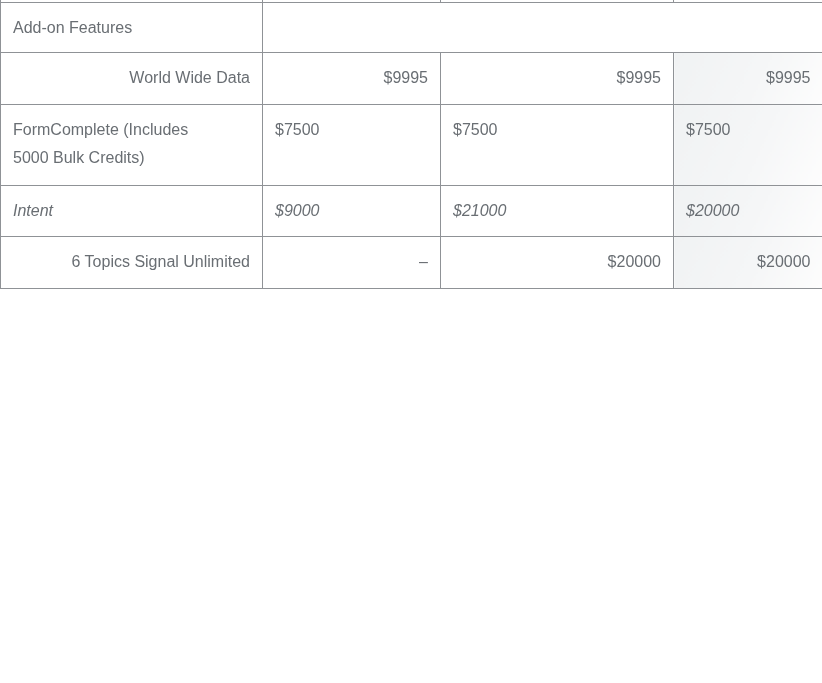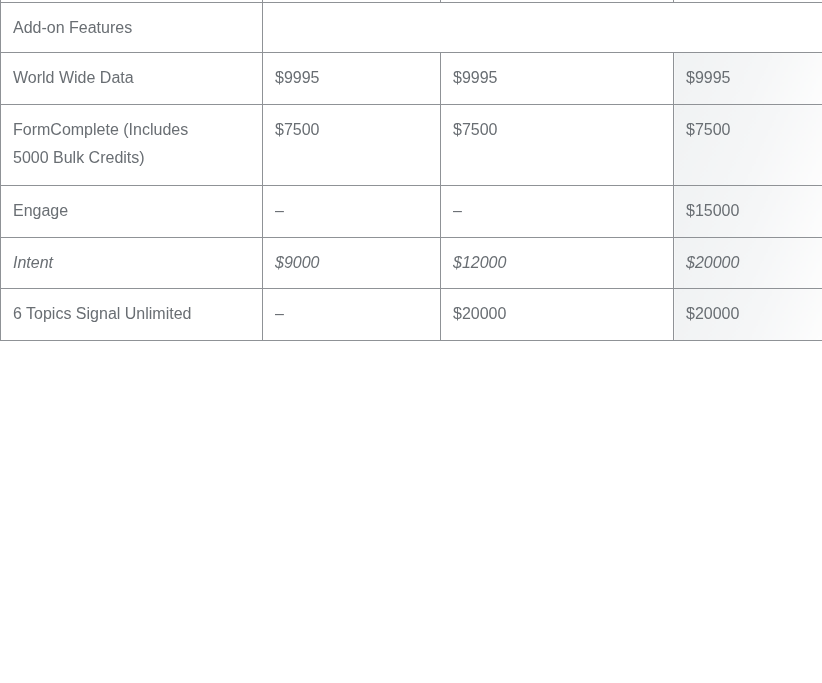--- a/index.html
+++ b/index.html
@@ -35,21 +35,21 @@
   table.pricing td.last-col,
   table.pricing td.span-cell { border-right: none; }
   
   tr.remnant-row td {
     padding: 0;
     height: 2px;
     border-top: none;
   }
   tr.h50 { height: 50px; }
   tr.h51 { height: 51px; font-style: italic; }
-  tr.h52 { height: 52px; }
+  tr.h52 { height: 52px; text-align: right; }
   tr.h81 { height: 81px; }
   tr.h82 { height: 82px; }
   
   td.shaded {
     background: linear-gradient(115deg, #f0f2f3 0%, #f5f6f7 55%, #fdfdfd 100%);
   }
   span.cell-text { display: inline-block; }
   span.w-narrow { max-width: 186px; }
   span.w-mid { max-width: 182px; }
 </style>
@@ -89,34 +89,28 @@
 
 
     <tr class="h81">
       <td><span class="cell-text w-narrow">FormComplete (Includes 5000 Bulk Credits)</span></td>
       <td><span class="cell-text">$7500</span></td>
       <td><span class="cell-text">$7500</span></td>
       <td class="last-col shaded"><span class="cell-text">$7500</span></td>
     </tr>
 
 
-    <tr class="h52">
-      <td><span class="cell-text">Engage</span></td>
-      <td><span class="cell-text">–</span></td>
-      <td><span class="cell-text">–</span></td>
-      <td class="last-col shaded"><span class="cell-text">$15000</span></td>
-    </tr>
 
 
 
 
     <tr class="h51">
       <td><span class="cell-text">Intent</span></td>
       <td><span class="cell-text">$9000</span></td>
-      <td><span class="cell-text">$12000</span></td>
+      <td><span class="cell-text">$21000</span></td>
       <td class="last-col shaded"><span class="cell-text">$20000</span></td>
     </tr>
 
     <tr class="h52">
       <td><span class="cell-text">6 Topics Signal Unlimited</span></td>
       <td><span class="cell-text">–</span></td>
       <td><span class="cell-text">$20000</span></td>
       <td class="last-col shaded"><span class="cell-text">$20000</span></td>
     </tr>
   </tbody>

